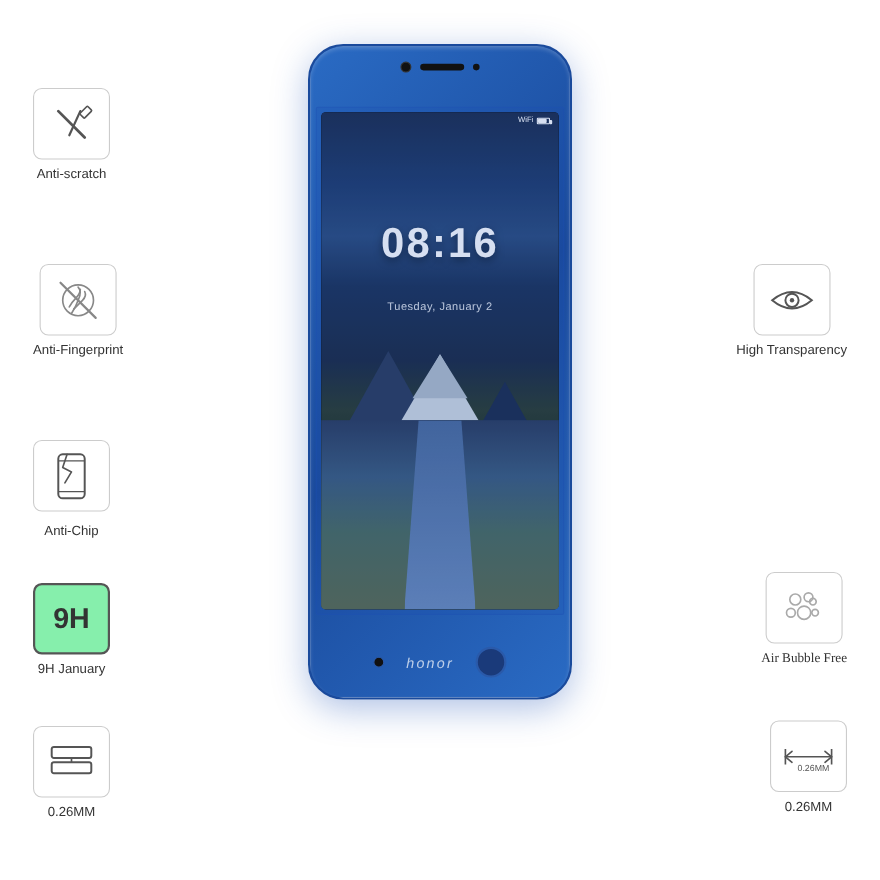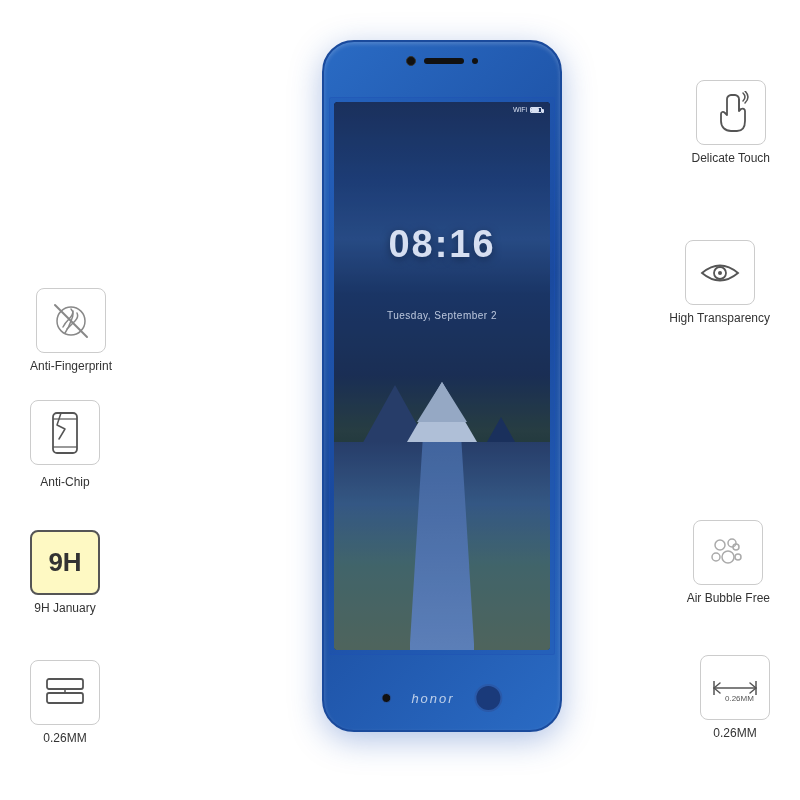--- a/index.html
+++ b/index.html
@@ -26,27 +26,26 @@
       position: absolute;
       left: 50%;
       top: 50%;
       transform: translate(-50%, -50%);
       width: 240px;
       height: 720px;
     }
 
     .phone-body {
       width: 240px;
-      height: 692px;
+      height: 596px;
       background: linear-gradient(135deg, #2a6bc4, #1a4a9c, #2a6bc4);
       border-radius: 32px;
       position: relative;
       box-shadow: 0 8px 32px rgba(30,80,180,0.35), inset 0 2px 4px rgba(255,255,255,0.2);
       border: 2px solid #1a4a9c;
-      margin-left: 42px;
     }
 
     .phone-screen {
       position: absolute;
       top: 60px;
       left: 10px;
       right: 10px;
       bottom: 80px;
       background: #000;
       border-radius: 4px;
@@ -299,51 +298,61 @@
       white-space: nowrap;
     }
 
     
     svg {
       display: block;
     }
 
     
     .feat-anti-scratch { left: 30px; top: 80px; }
-    .feat-anti-fingerprint { left: 30px; top: 240px; margin-top: 48px; }
+    .feat-anti-fingerprint { left: 30px; top: 240px; }
     .feat-anti-chip { left: 30px; top: 400px; gap: 10px; }
     .feat-9h { left: 30px; top: 530px; }
     .feat-thickness { left: 30px; top: 660px; }
 
     
     .feat-touch { right: 30px; top: 80px; }
     .feat-transparency { right: 30px; top: 240px; }
     .feat-oil { right: 30px; top: 390px; }
-    .feat-bubble { right: 30px; top: 520px; }
+    .feat-bubble { right: 30px; top: 520px; font-family: Liberation Serif, serif; }
     .feat-size { right: 30px; top: 655px; }
 
     .hardness-box {
       width: 70px;
       height: 65px;
       border: 2px solid #555;
       border-radius: 8px;
       display: flex;
       align-items: center;
       justify-content: center;
       font-size: 26px;
       font-weight: bold;
       color: #333;
-      background: #fef9c3;
+      background: #86efac;
     }
   </style>
 </head>
 <body>
 
 <div class="container">
 
+  <div class="feature-box feat-anti-scratch">
+    <div class="feature-icon-wrapper">
+      <svg width="40" height="40" viewBox="0 0 40 40">
+        <line x1="8" y1="8" x2="32" y2="32" stroke="#555" stroke-width="2.5" stroke-linecap="round"></line>
+        <line x1="28" y1="8" x2="18" y2="30" stroke="#555" stroke-width="2" stroke-linecap="round"></line>
+        <rect x="30" y="4" width="6" height="10" rx="1" fill="none" stroke="#555" stroke-width="1.5" transform="rotate(45 33 9)"></rect>
+      </svg>
+    </div>
+    <span class="feature-label">Anti-scratch</span>
+  </div>
 
   <div class="feature-box feat-anti-fingerprint">
     <div class="feature-icon-wrapper">
       <svg width="44" height="44" viewBox="0 0 44 44">
 
         <ellipse cx="22" cy="22" rx="14" ry="14" fill="none" stroke="#888" stroke-width="1.5"></ellipse>
         <path d="M18 30 Q22 26 26 22 Q30 18 28 14" fill="none" stroke="#888" stroke-width="1.5" stroke-linecap="round"></path>
         <path d="M14 28 Q16 24 20 20 Q24 16 24 12" fill="none" stroke="#888" stroke-width="1.5" stroke-linecap="round"></path>
         <path d="M16 34 Q20 28 22 22 Q26 14 22 10" fill="none" stroke="#888" stroke-width="1.5" stroke-linecap="round"></path>
         <line x1="6" y1="6" x2="38" y2="38" stroke="#888" stroke-width="2" stroke-linecap="round"></line>
@@ -405,47 +414,34 @@
           </div>
 
           <div class="screen-statusbar">
             <span style="color:white;font-size:7px;">WiFi</span>
             <div class="battery-icon">
               <div class="battery-fill"></div>
             </div>
           </div>
 
           <div class="screen-time">08:16</div>
-          <div class="screen-date">Tuesday, September 2</div>
+          <div class="screen-date">Tuesday, January 2</div>
         </div>
       </div>
 
       <div class="glass-overlay"></div>
 
       <div class="phone-bottom">
         <div class="camera-front-small"></div>
         <span class="brand-label">honor</span>
         <div class="home-button"></div>
       </div>
     </div>
   </div>
 
-  <div class="feature-box feat-touch">
-    <div class="feature-icon-wrapper">
-      <svg width="40" height="44" viewBox="0 0 40 44">
-
-        <path d="M20 4 C18 4 16 6 16 8 L16 24 L14 22 C12 20 10 21 10 23 L10 30 C10 36 14 40 20 40 L26 40 C32 40 34 36 34 30 L34 20 C34 18 32 17 30 18 L28 20 L28 8 C28 6 26 4 24 4 Z" fill="none" stroke="#555" stroke-width="1.8" stroke-linejoin="round"></path>
-        <line x1="28" y1="20" x2="28" y2="8" stroke="#555" stroke-width="1.5"></line>
-
-        <path d="M32 2 Q36 6 32 10" fill="none" stroke="#555" stroke-width="1.5" stroke-linecap="round"></path>
-        <path d="M34 0 Q40 6 34 12" fill="none" stroke="#555" stroke-width="1.5" stroke-linecap="round"></path>
-      </svg>
-    </div>
-    <span class="feature-label">Delicate Touch</span>
-  </div>
 
   <div class="feature-box feat-transparency">
     <div class="feature-icon-wrapper">
       <svg width="44" height="38" viewBox="0 0 44 38">
         <path d="M4 19 Q22 4 40 19 Q22 34 4 19 Z" fill="none" stroke="#555" stroke-width="1.8"></path>
         <circle cx="22" cy="19" r="6" fill="none" stroke="#555" stroke-width="1.8"></circle>
         <circle cx="22" cy="19" r="2" fill="#555"></circle>
       </svg>
     </div>
     <span class="feature-label">High Transparency</span>

